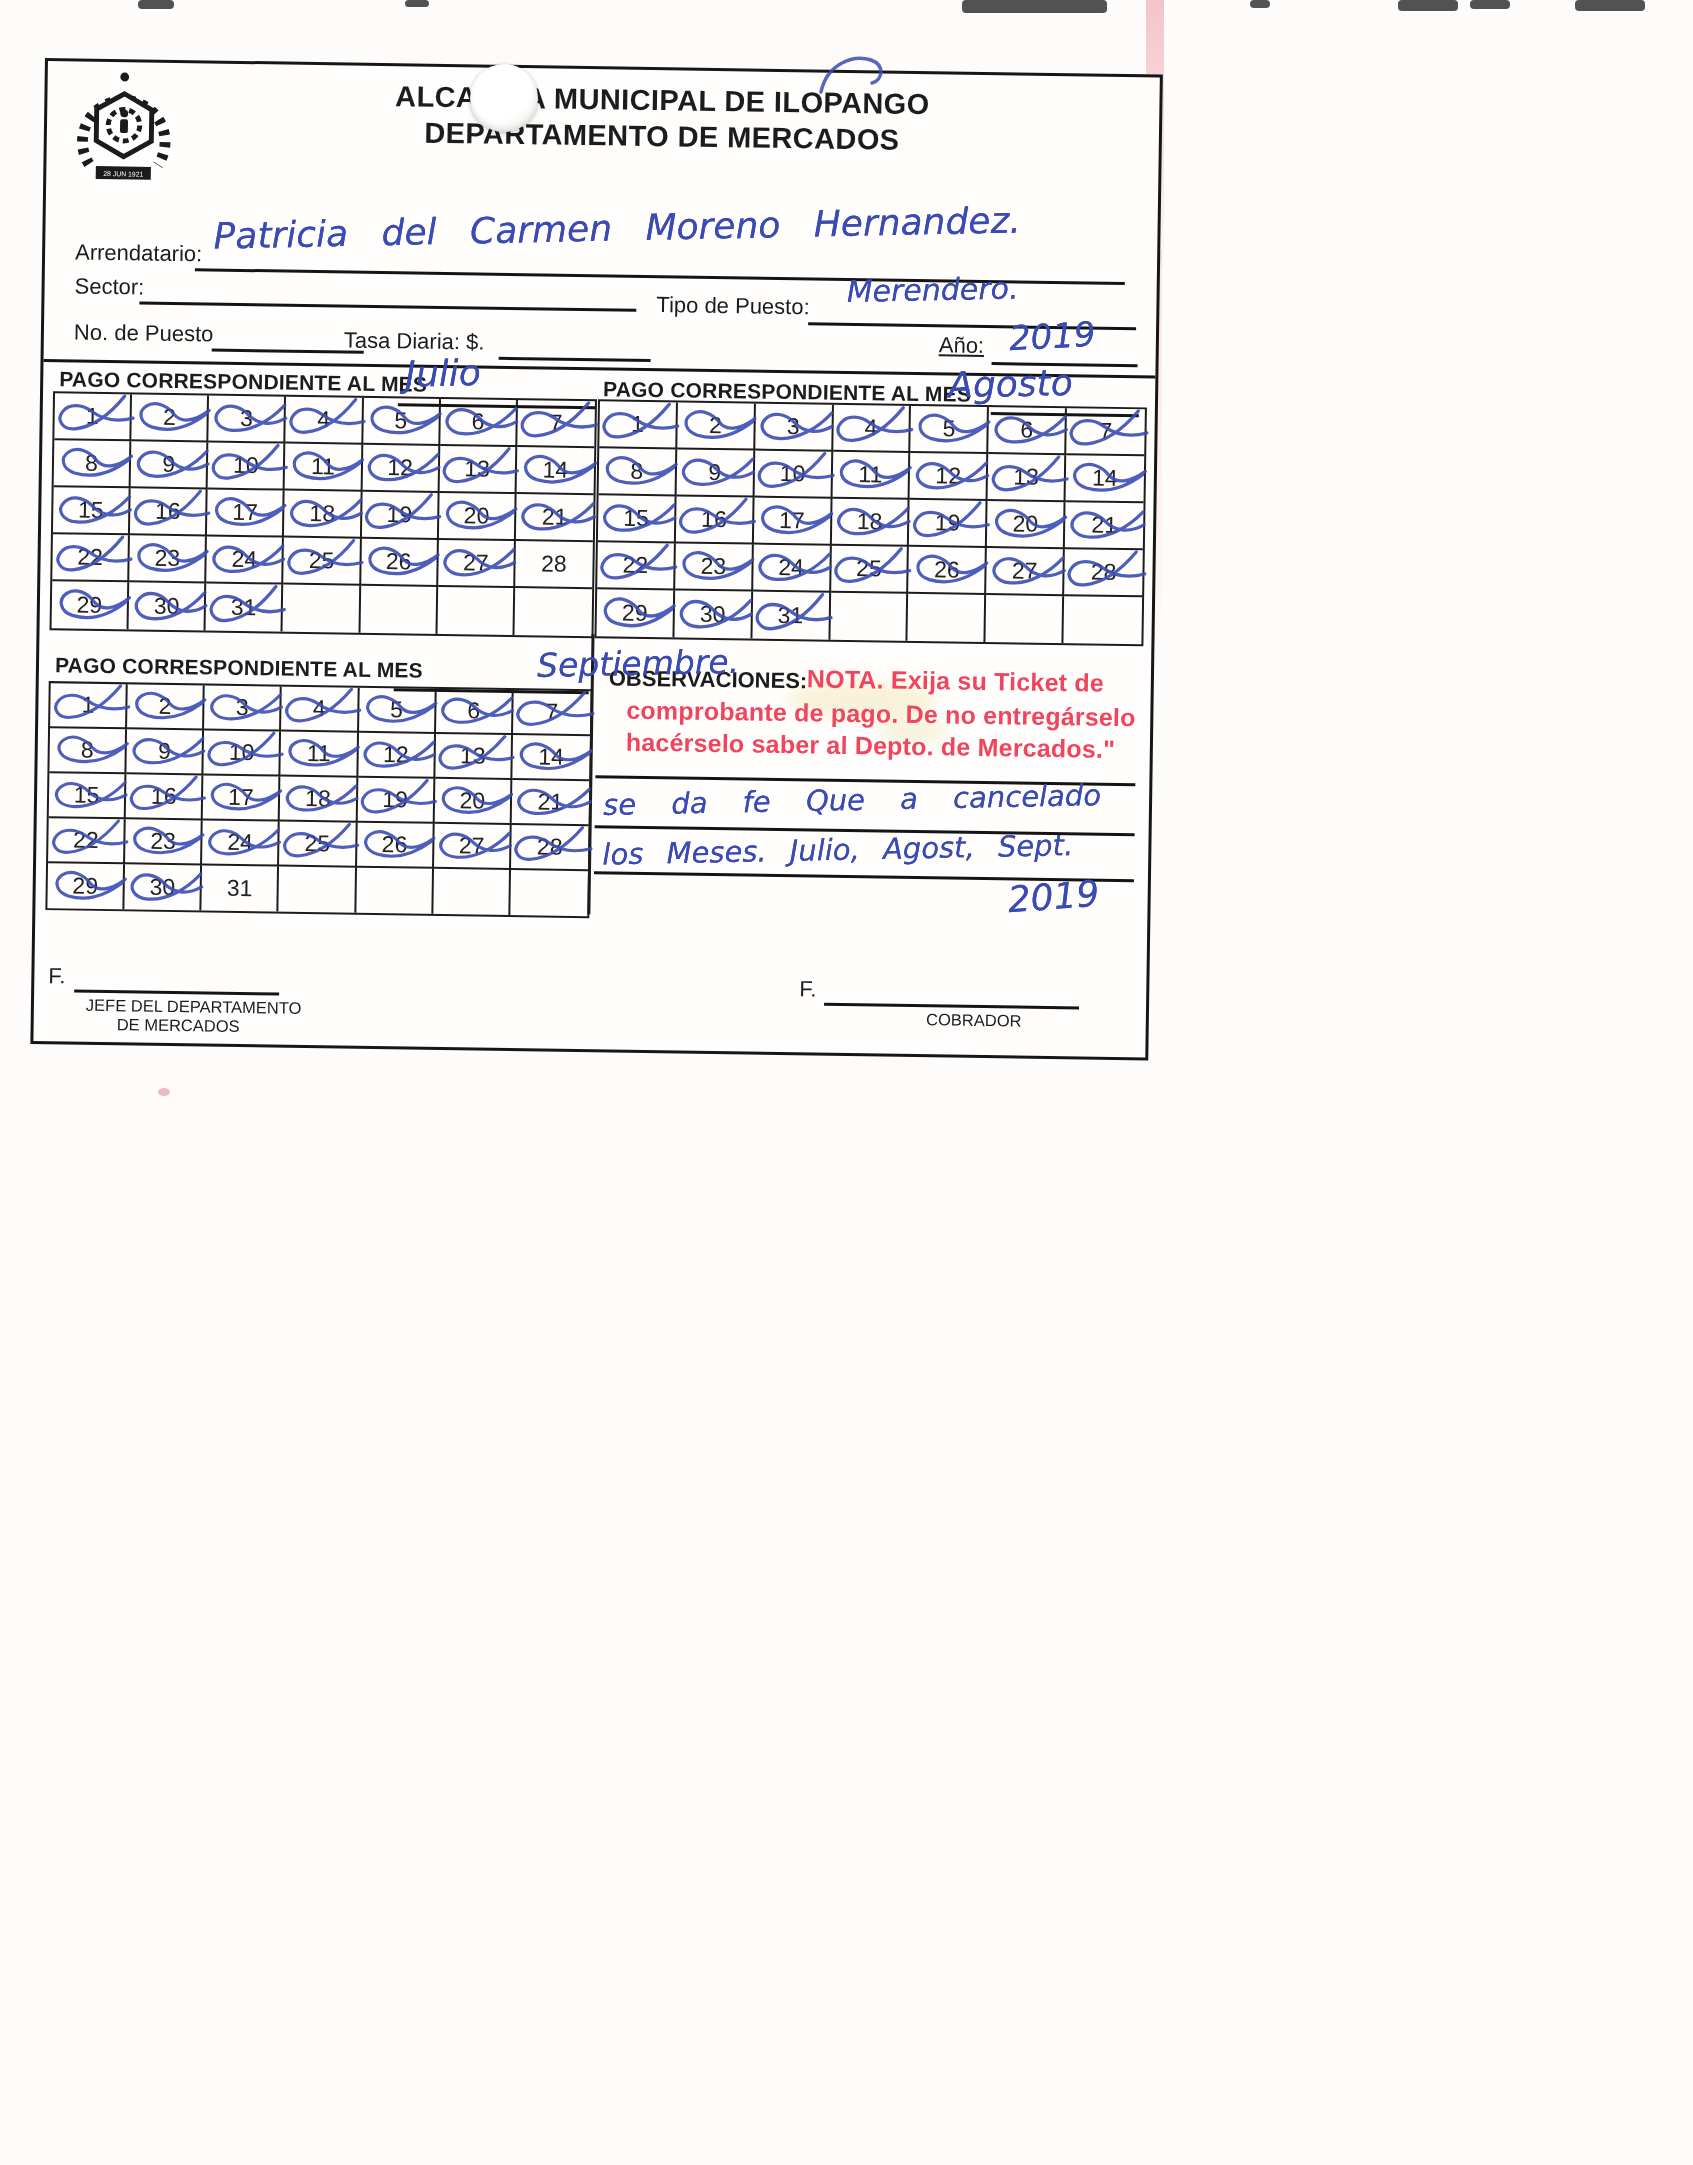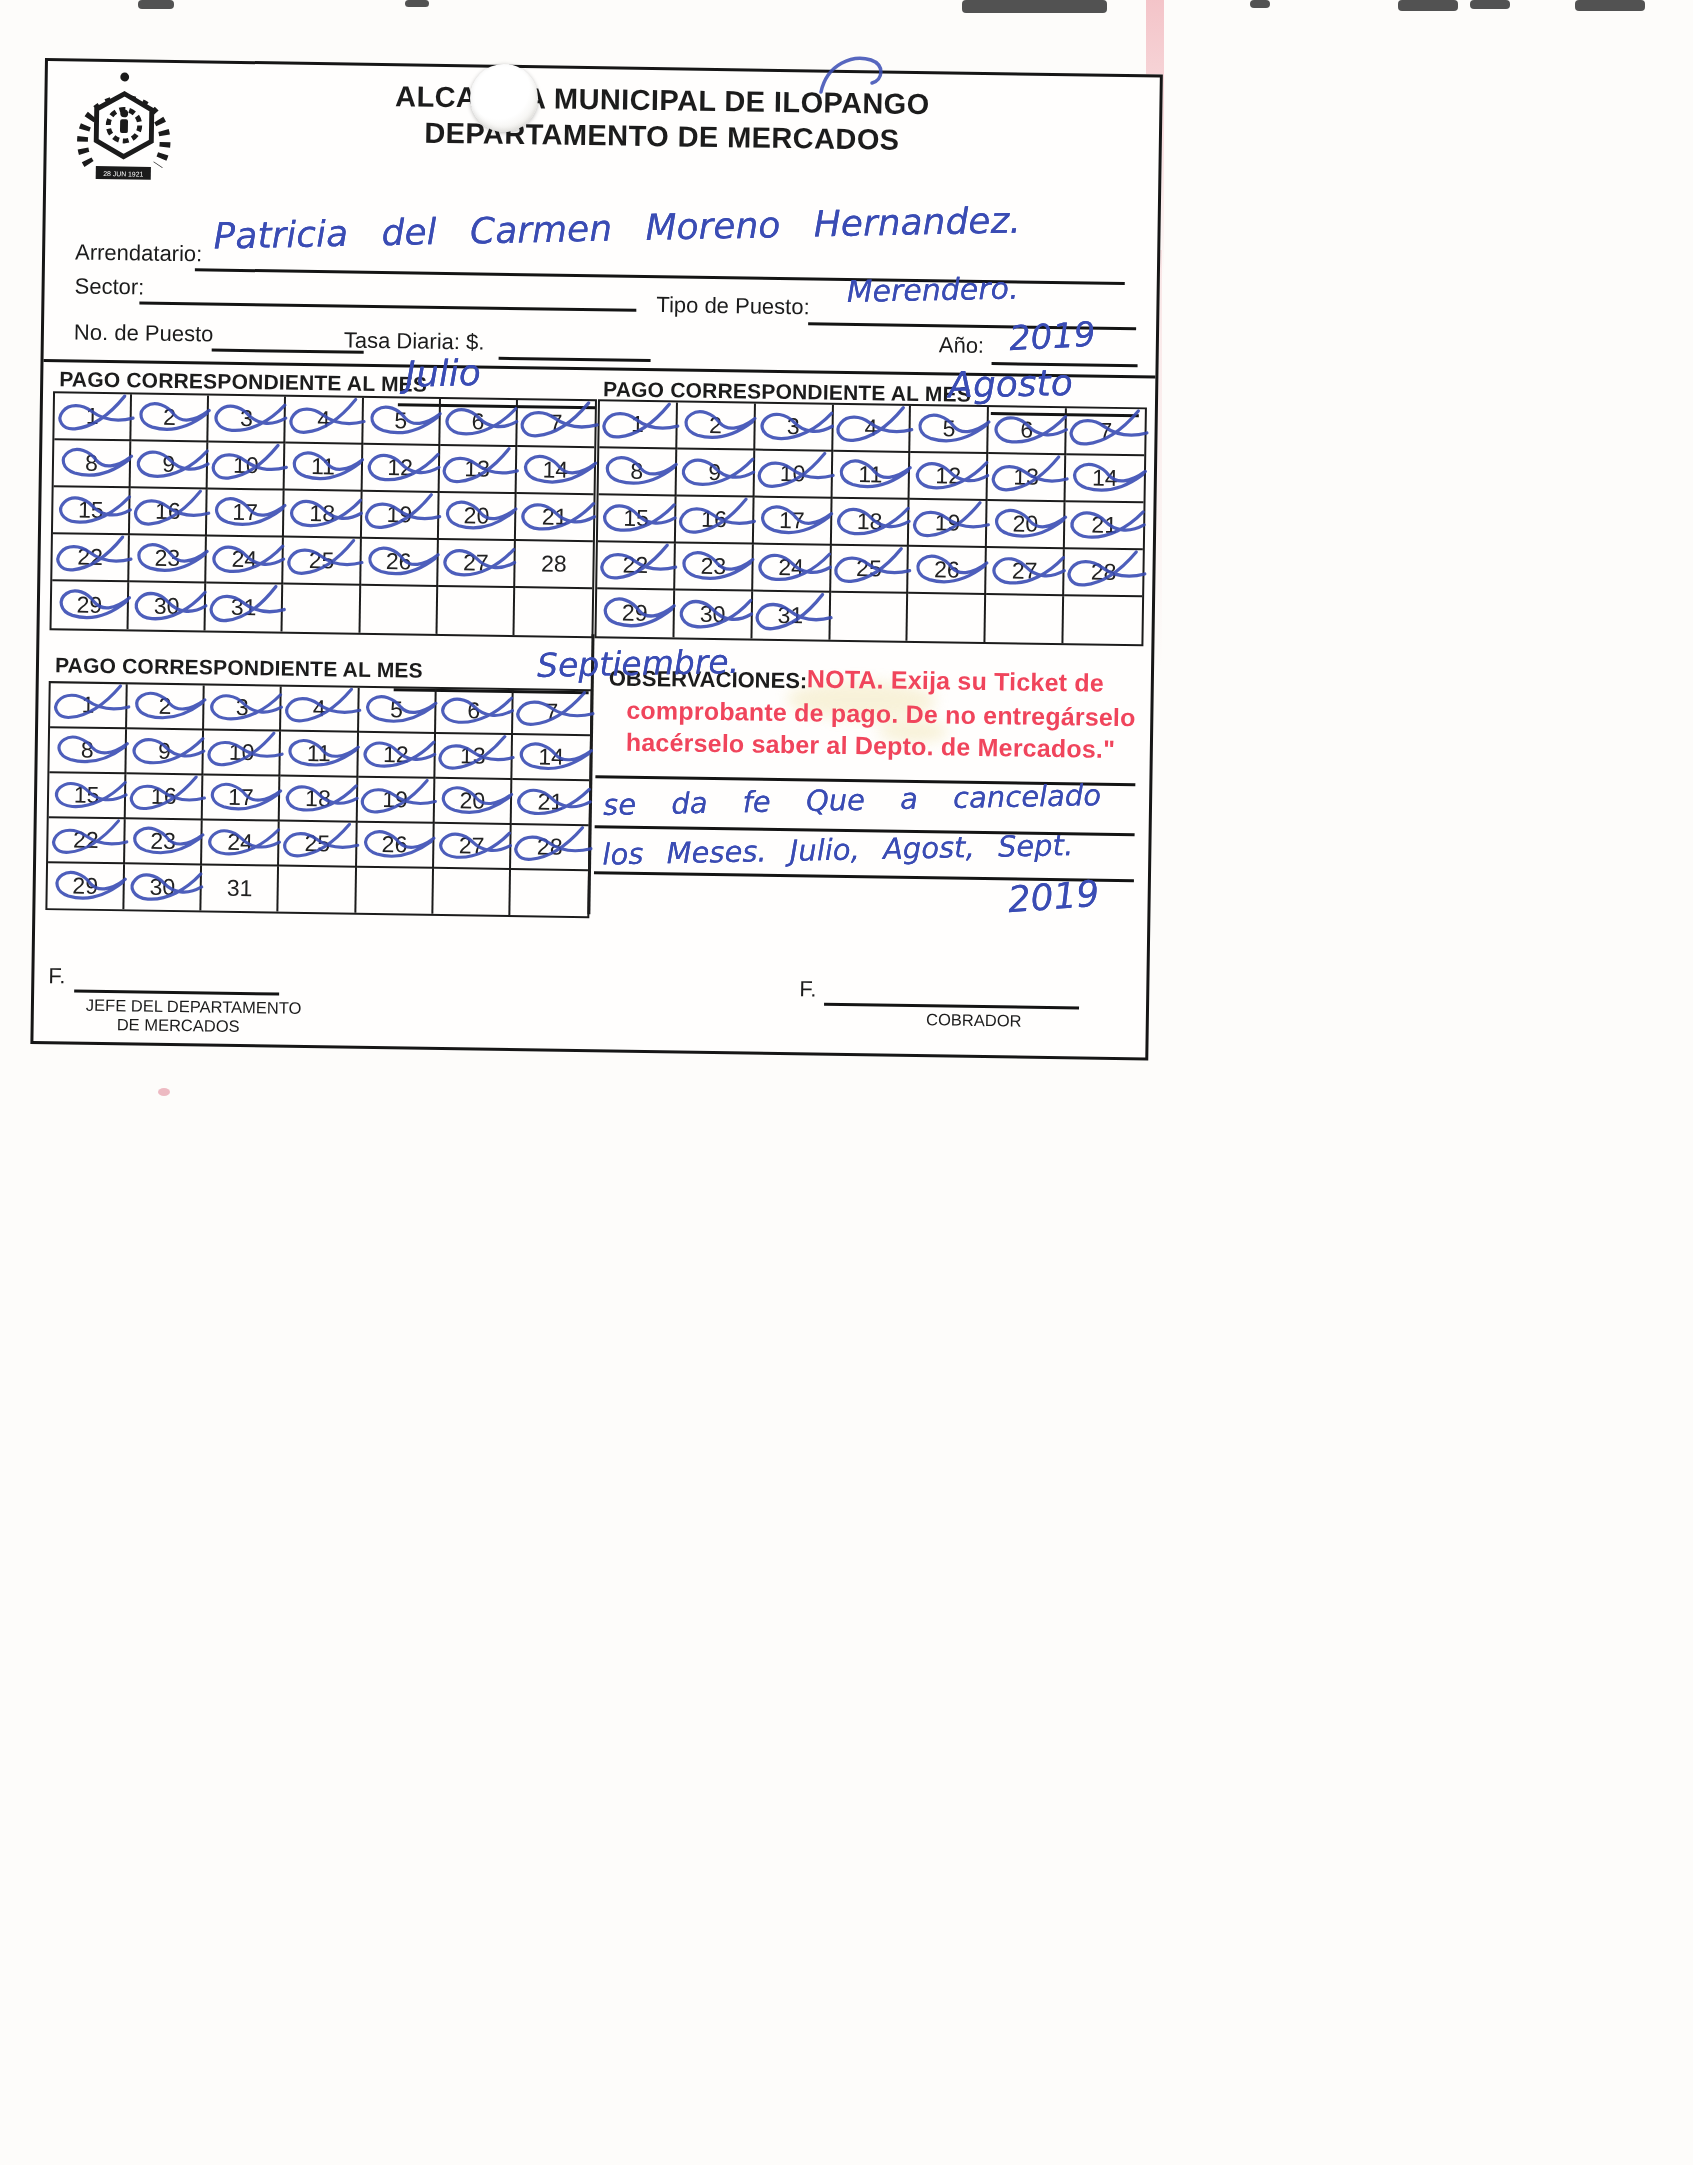--- a/index.html
+++ b/index.html
@@ -96,21 +96,21 @@
     <div class="abs hw" style="left:802px;top:198px;font-size:30px;">Merendero.</div>
 
     <div class="abs lbl" style="left:30px;top:258px;">No. de Puesto</div>
     <div class="line" style="left:168px;top:285px;width:152px;"></div>
     <div class="abs hw" style="left:200px;top:252px;font-size:28px;"></div>
 
     <div class="abs lbl" style="left:300px;top:262px;">Tasa Diaria: $.</div>
     <div class="line" style="left:455px;top:289px;width:152px;"></div>
     <div class="abs hw" style="left:490px;top:255px;font-size:28px;"></div>
 
-    <div class="abs lbl" style="left:895px;top:258px;">Año:</div>
+    <div class="abs lbl" style="left:895px;top:258px;text-decoration:underline;">Año:</div>
     <div class="line" style="left:948px;top:287px;width:146px;"></div>
     <div class="abs hw" style="left:965px;top:240px;font-size:34px;transform:rotate(-4deg);">2019</div>
 
     <div class="line" style="left:0;top:298px;width:1112px;"></div>
 
     <div class="abs pago-lbl" style="left:16px;top:306px;">PAGO CORRESPONDIENTE AL MES</div>
     <div class="line" style="left:355px;top:337px;width:198px;"></div>
     <div class="abs hw" style="left:362px;top:286px;font-size:36px;">Julio</div>
 
     <div class="abs pago-lbl" style="left:560px;top:308px;">PAGO CORRESPONDIENTE AL MES</div>

